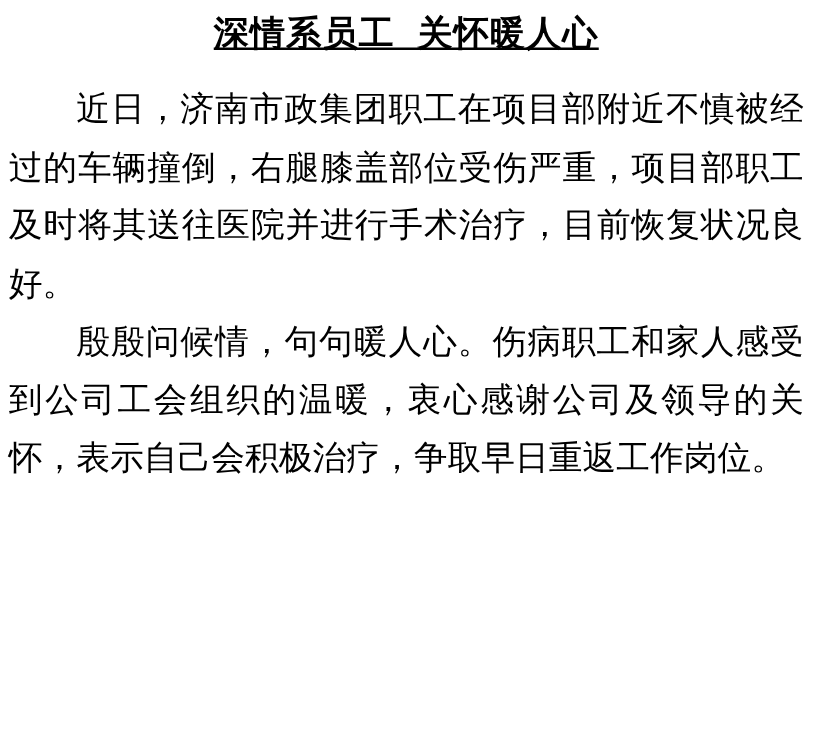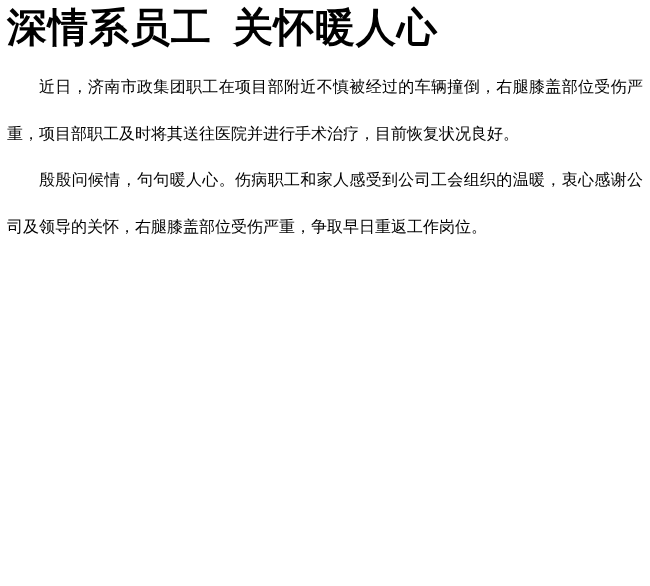--- a/index.html
+++ b/index.html
@@ -16,40 +16,42 @@
   }
   .page {
     width: 650px;
     height: 586px;
     box-sizing: border-box;
     padding: 0 7px;
     background: #ffffff;
   }
   .doc-title {
     margin: 8px 0 16px 0;
-    font-size: 40px;
+    font-size: 28px;
     line-height: 40px;
     font-weight: bold;
+    text-align: center;
     letter-spacing: 1px;
     word-spacing: 10px;
     white-space: nowrap;
+    text-decoration: underline;
   }
   .doc-body p {
     margin: 0;
-    font-size: 16px;
+    font-size: 27px;
     line-height: 46.5px;
     text-indent: 2em;
     text-align: justify;
     text-justify: inter-character;
     letter-spacing: 0;
     color: #000000;
   }
 </style>
 </head>
 <body>
 
 <div class="page">
   <h1 class="doc-title">深情系员工 关怀暖人心</h1>
   <div class="doc-body">
     <p>近日，济南市政集团职工在项目部附近不慎被经过的车辆撞倒，右腿膝盖部位受伤严重，项目部职工及时将其送往医院并进行手术治疗，目前恢复状况良好。</p>
-    <p>殷殷问候情，句句暖人心。伤病职工和家人感受到公司工会组织的温暖，衷心感谢公司及领导的关怀，右腿膝盖部位受伤严重，争取早日重返工作岗位。</p>
+    <p>殷殷问候情，句句暖人心。伤病职工和家人感受到公司工会组织的温暖，衷心感谢公司及领导的关怀，表示自己会积极治疗，争取早日重返工作岗位。</p>
   </div>
 </div>
 
 </body></html>

